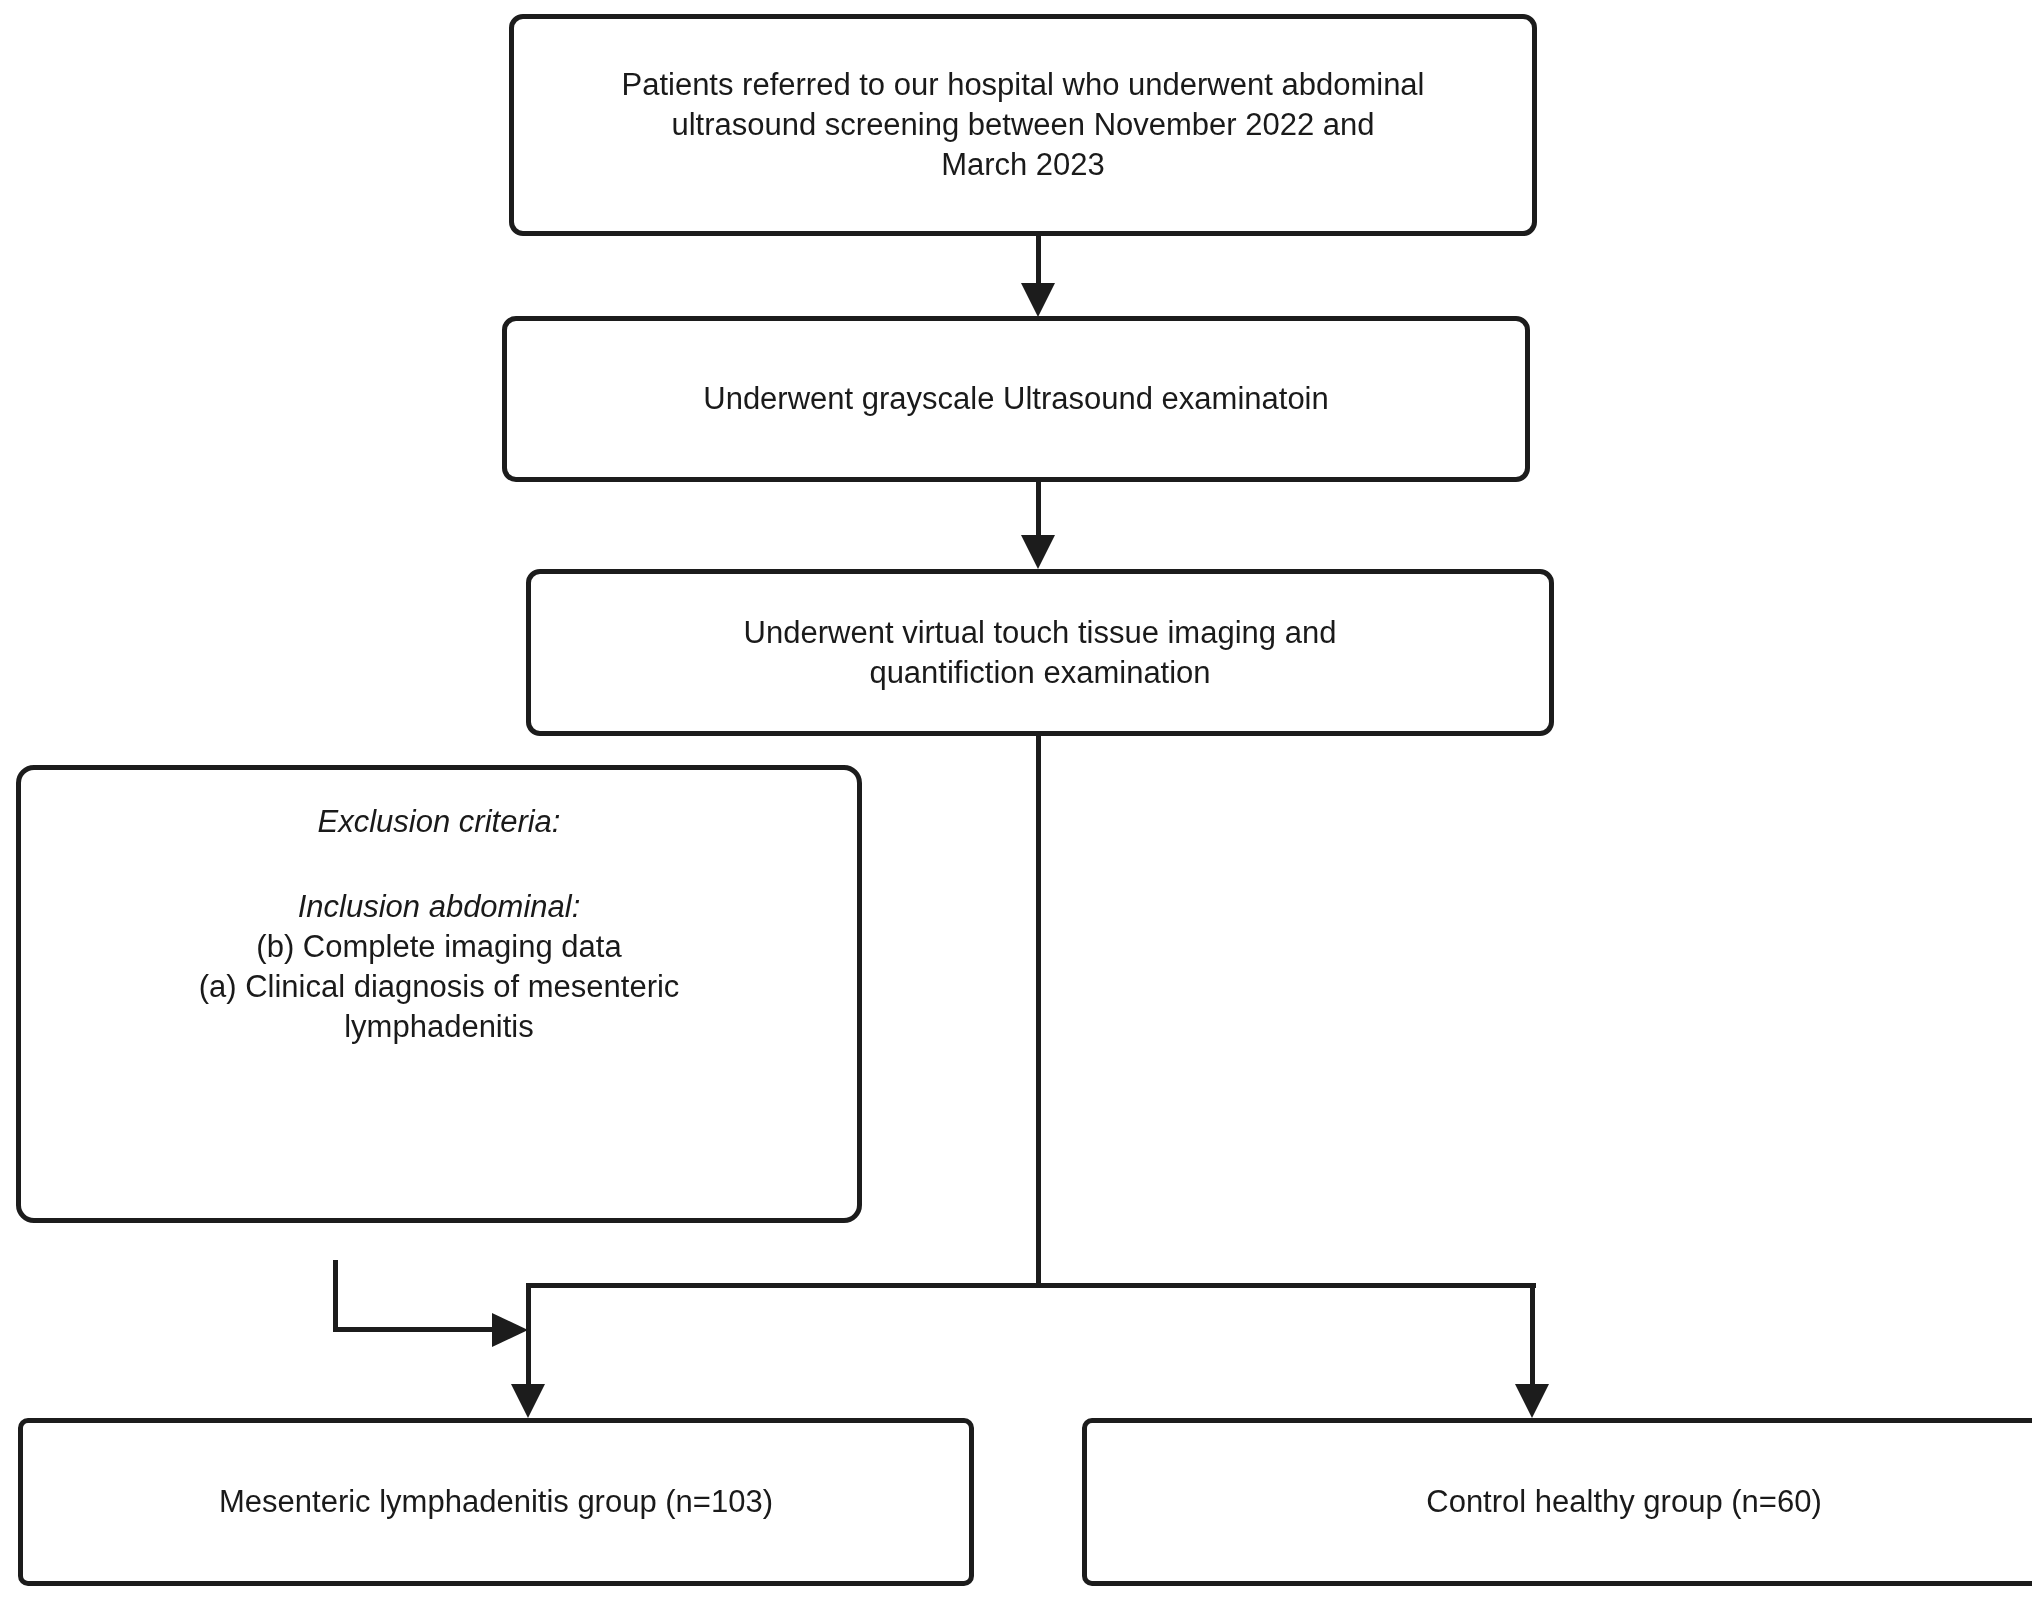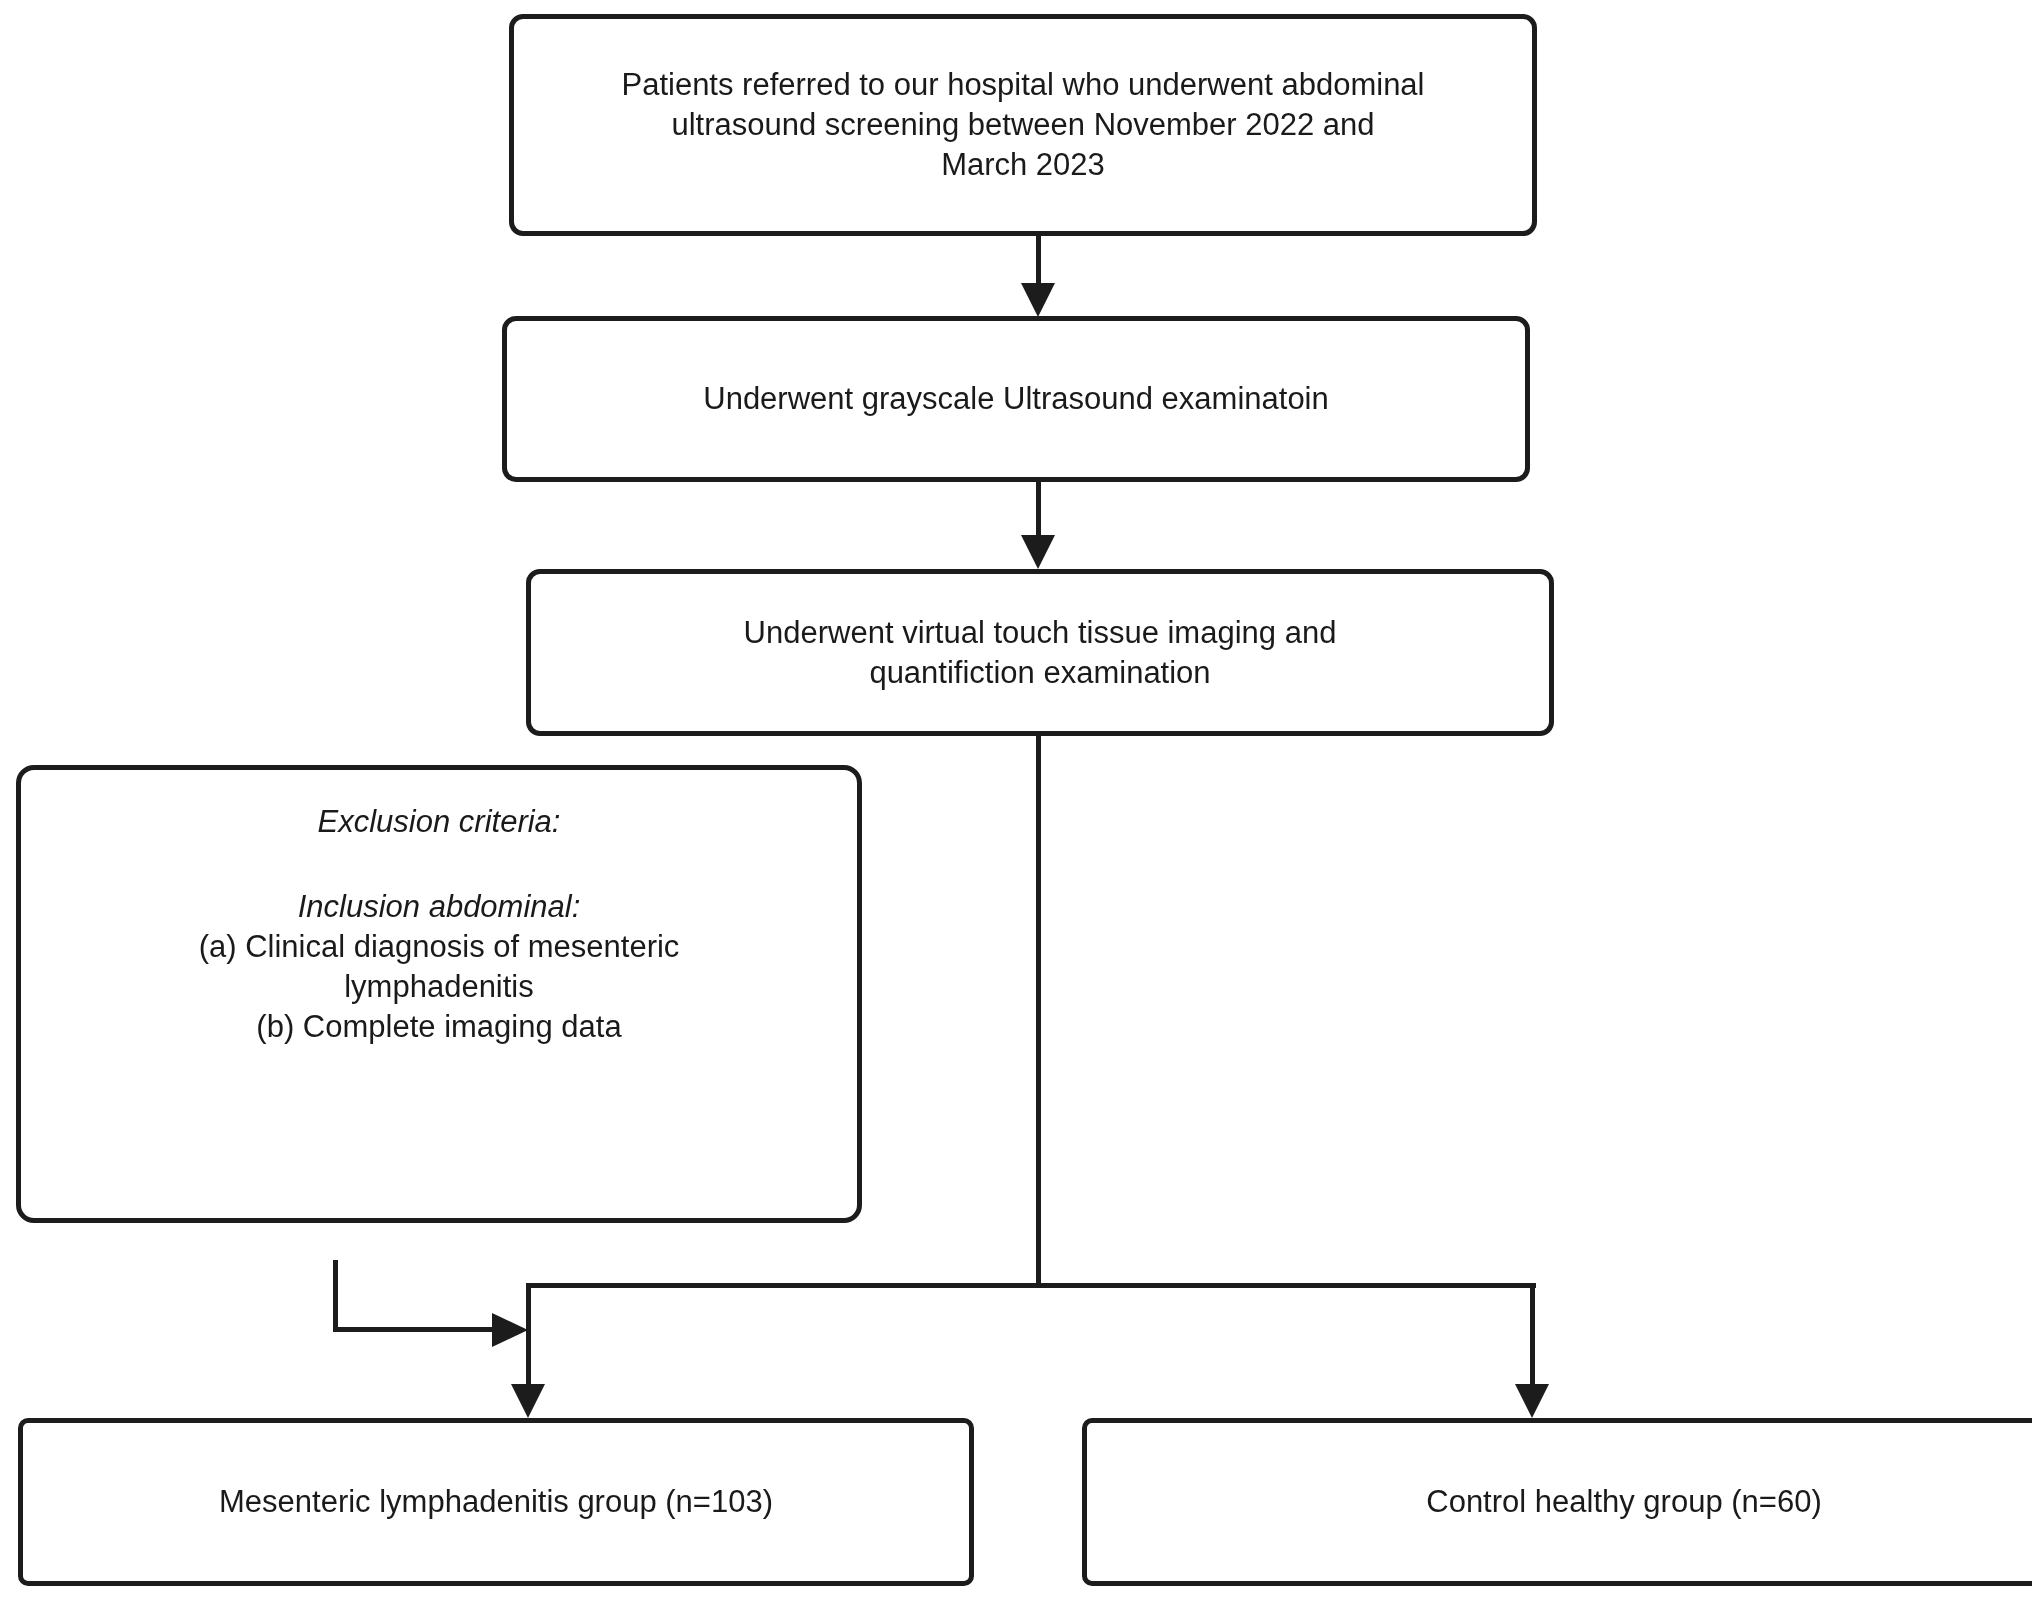--- a/index.html
+++ b/index.html
@@ -105,23 +105,23 @@
   <div class="box" id="box-vtiq">
     <div class="box-text pre">Underwent virtual touch tissue imaging and
 quantifiction examination</div>
   </div>
 
   <div class="box" id="box-criteria">
     <div class="criteria-content">
       <div class="crit-title">Exclusion criteria:</div>
       <div class="crit-spacer"></div>
       <div class="crit-title">Inclusion abdominal:</div>
+      <div class="pre">(b) Complete imaging data</div>
       <div class="pre">(a) Clinical diagnosis of mesenteric
 lymphadenitis</div>
-      <div class="pre">(b) Complete imaging data</div>
     </div>
   </div>
 
   <div class="vline" id="main-stem"></div>
 
   <div class="hline" id="split-hline"></div>
 
   <div class="vline" id="left-drop-stem"></div>
   <div class="arrow-down" id="left-drop-head"></div>
 

